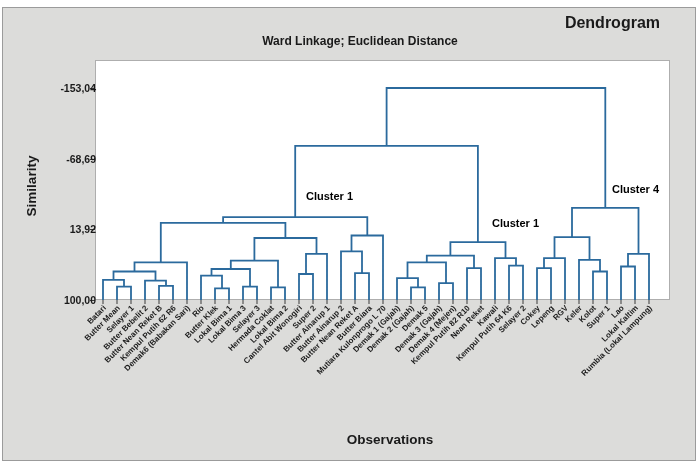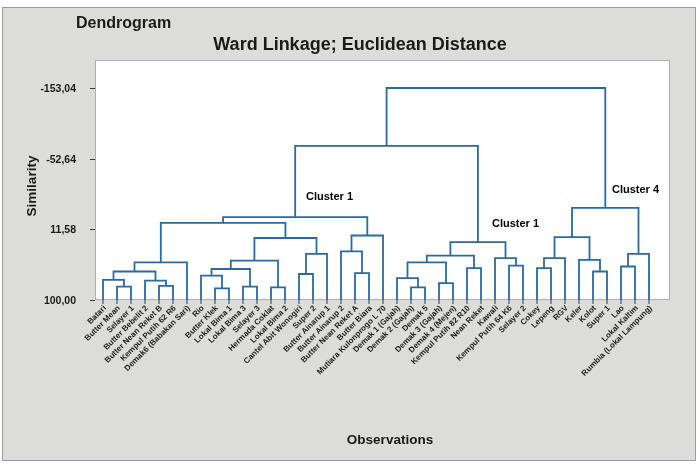--- a/index.html
+++ b/index.html
@@ -3,26 +3,26 @@
 <meta charset="utf-8">
 <style>
   html,body{margin:0;padding:0;background:#ffffff;}
   .canvas{position:relative;width:700px;height:466px;background:#ffffff;overflow:hidden;
           font-family:"Liberation Sans",sans-serif;}
   .graph-bg{position:absolute;left:2px;top:7px;width:694px;height:454px;
             background:#dcdcda;border:1px solid #9b9b9b;box-sizing:border-box;}
   svg{position:absolute;left:0;top:0;}
   svg text{font-family:"Liberation Sans",sans-serif;}
   .t{position:absolute;color:#1a1a1a;white-space:nowrap;}
-  .chart-title{left:76px;top:14px;width:600px;text-align:left;font-size:16px;font-weight:bold;}
-  .chart-subtitle{left:60px;top:34px;width:600px;text-align:center;font-size:18px;font-weight:bold;}
+  .chart-title{left:60px;top:14px;width:600px;text-align:right;font-size:16px;font-weight:bold;}
+  .chart-subtitle{left:60px;top:34px;width:600px;text-align:center;font-size:12px;font-weight:bold;}
   .y-title{left:31px;top:186px;transform:translate(-50%,-50%) rotate(-90deg);
            font-size:13.5px;font-weight:bold;}
   .x-title{left:60px;top:432px;width:660px;text-align:center;font-size:13.5px;font-weight:bold;}
-  .ytick{width:60px;left:16px;text-align:right;font-size:10.5px;font-weight:600;}
+  .ytick{width:60px;left:36px;text-align:right;font-size:10.5px;font-weight:600;}
   .cluster{font-size:11px;font-weight:bold;color:#000;}
   .cl1{left:306px;top:190px;}
   .cl2{left:492px;top:217px;}
   .cl3{left:612px;top:183px;}
 </style>
 </head>
 <body>
 
 <div class="canvas">
   <div class="graph-bg"></div>
@@ -115,20 +115,20 @@
       <text x="652.5" y="308.5" text-anchor="end" font-size="8" font-weight="600" fill="#1a1a1a" transform="rotate(-45 652.5 308.5)">Rumbia (Lokal Lampung)</text>
       <path d="M117.0 300.0V286.6H131.0V300.0M103.0 300.0V279.9H124.0V286.6M159.0 300.0V285.8H173.0V300.0M145.0 300.0V280.7H166.0V285.8M113.5 279.9V271.5H155.5V280.7M134.5 271.5V262.3H187.0V300.0M215.0 300.0V288.3H229.0V300.0M201.0 300.0V275.7H222.0V288.3M243.0 300.0V286.6H257.0V300.0M211.5 275.7V269.0H250.0V286.6M271.0 300.0V287.4H285.0V300.0M230.8 269.0V260.6H278.0V287.4M299.0 300.0V274.0H313.0V300.0M306.0 274.0V253.9H327.0V300.0M254.4 260.6V238.0H316.5V253.9M160.8 262.3V222.9H285.4V238.0M355.0 300.0V273.2H369.0V300.0M341.0 300.0V251.4H362.0V273.2M351.5 251.4V235.5H383.0V300.0M223.1 222.9V217.1H367.3V235.5M411.0 300.0V287.4H425.0V300.0M397.0 300.0V278.2H418.0V287.4M439.0 300.0V283.2H453.0V300.0M407.5 278.2V262.3H446.0V283.2M467.0 300.0V268.2H481.0V300.0M426.8 262.3V255.6H474.0V268.2M509.0 300.0V265.6H523.0V300.0M495.0 300.0V258.1H516.0V265.6M450.4 255.6V242.2H505.5V258.1M537.0 300.0V268.2H551.0V300.0M544.0 268.2V258.1H565.0V300.0M593.0 300.0V271.5H607.0V300.0M579.0 300.0V259.8H600.0V271.5M554.5 258.1V237.2H589.5V259.8M621.0 300.0V266.5H635.0V300.0M628.0 266.5V253.9H649.0V300.0M572.0 237.2V207.8H638.5V253.9M295.2 217.1V145.8H477.9V242.2M386.6 145.8V88.0H605.3V207.8" fill="none" stroke="#2b6a9d" stroke-width="1.8"></path>
     </svg>
 
   <div class="t chart-title">Dendrogram</div>
   <div class="t chart-subtitle">Ward Linkage; Euclidean Distance</div>
   <div class="t y-title">Similarity</div>
   <div class="t x-title">Observations</div>
 
   <div class="t ytick" id="ytick-0" style="top: 81.5px;">-153,04</div>
-  <div class="t ytick" id="ytick-1" style="top: 152.5px;">-52,64</div>
-  <div class="t ytick" id="ytick-2" style="top: 222.5px;">11,58</div>
+  <div class="t ytick" id="ytick-1" style="top: 152.5px;">-68,69</div>
+  <div class="t ytick" id="ytick-2" style="top: 222.5px;">13,92</div>
   <div class="t ytick" id="ytick-3" style="top: 293.5px;">100,00</div>
 
   <div class="t cluster cl1">Cluster 1</div>
   <div class="t cluster cl2">Cluster 1</div>
   <div class="t cluster cl3">Cluster 4</div>
 </div>
 
 </body></html>

